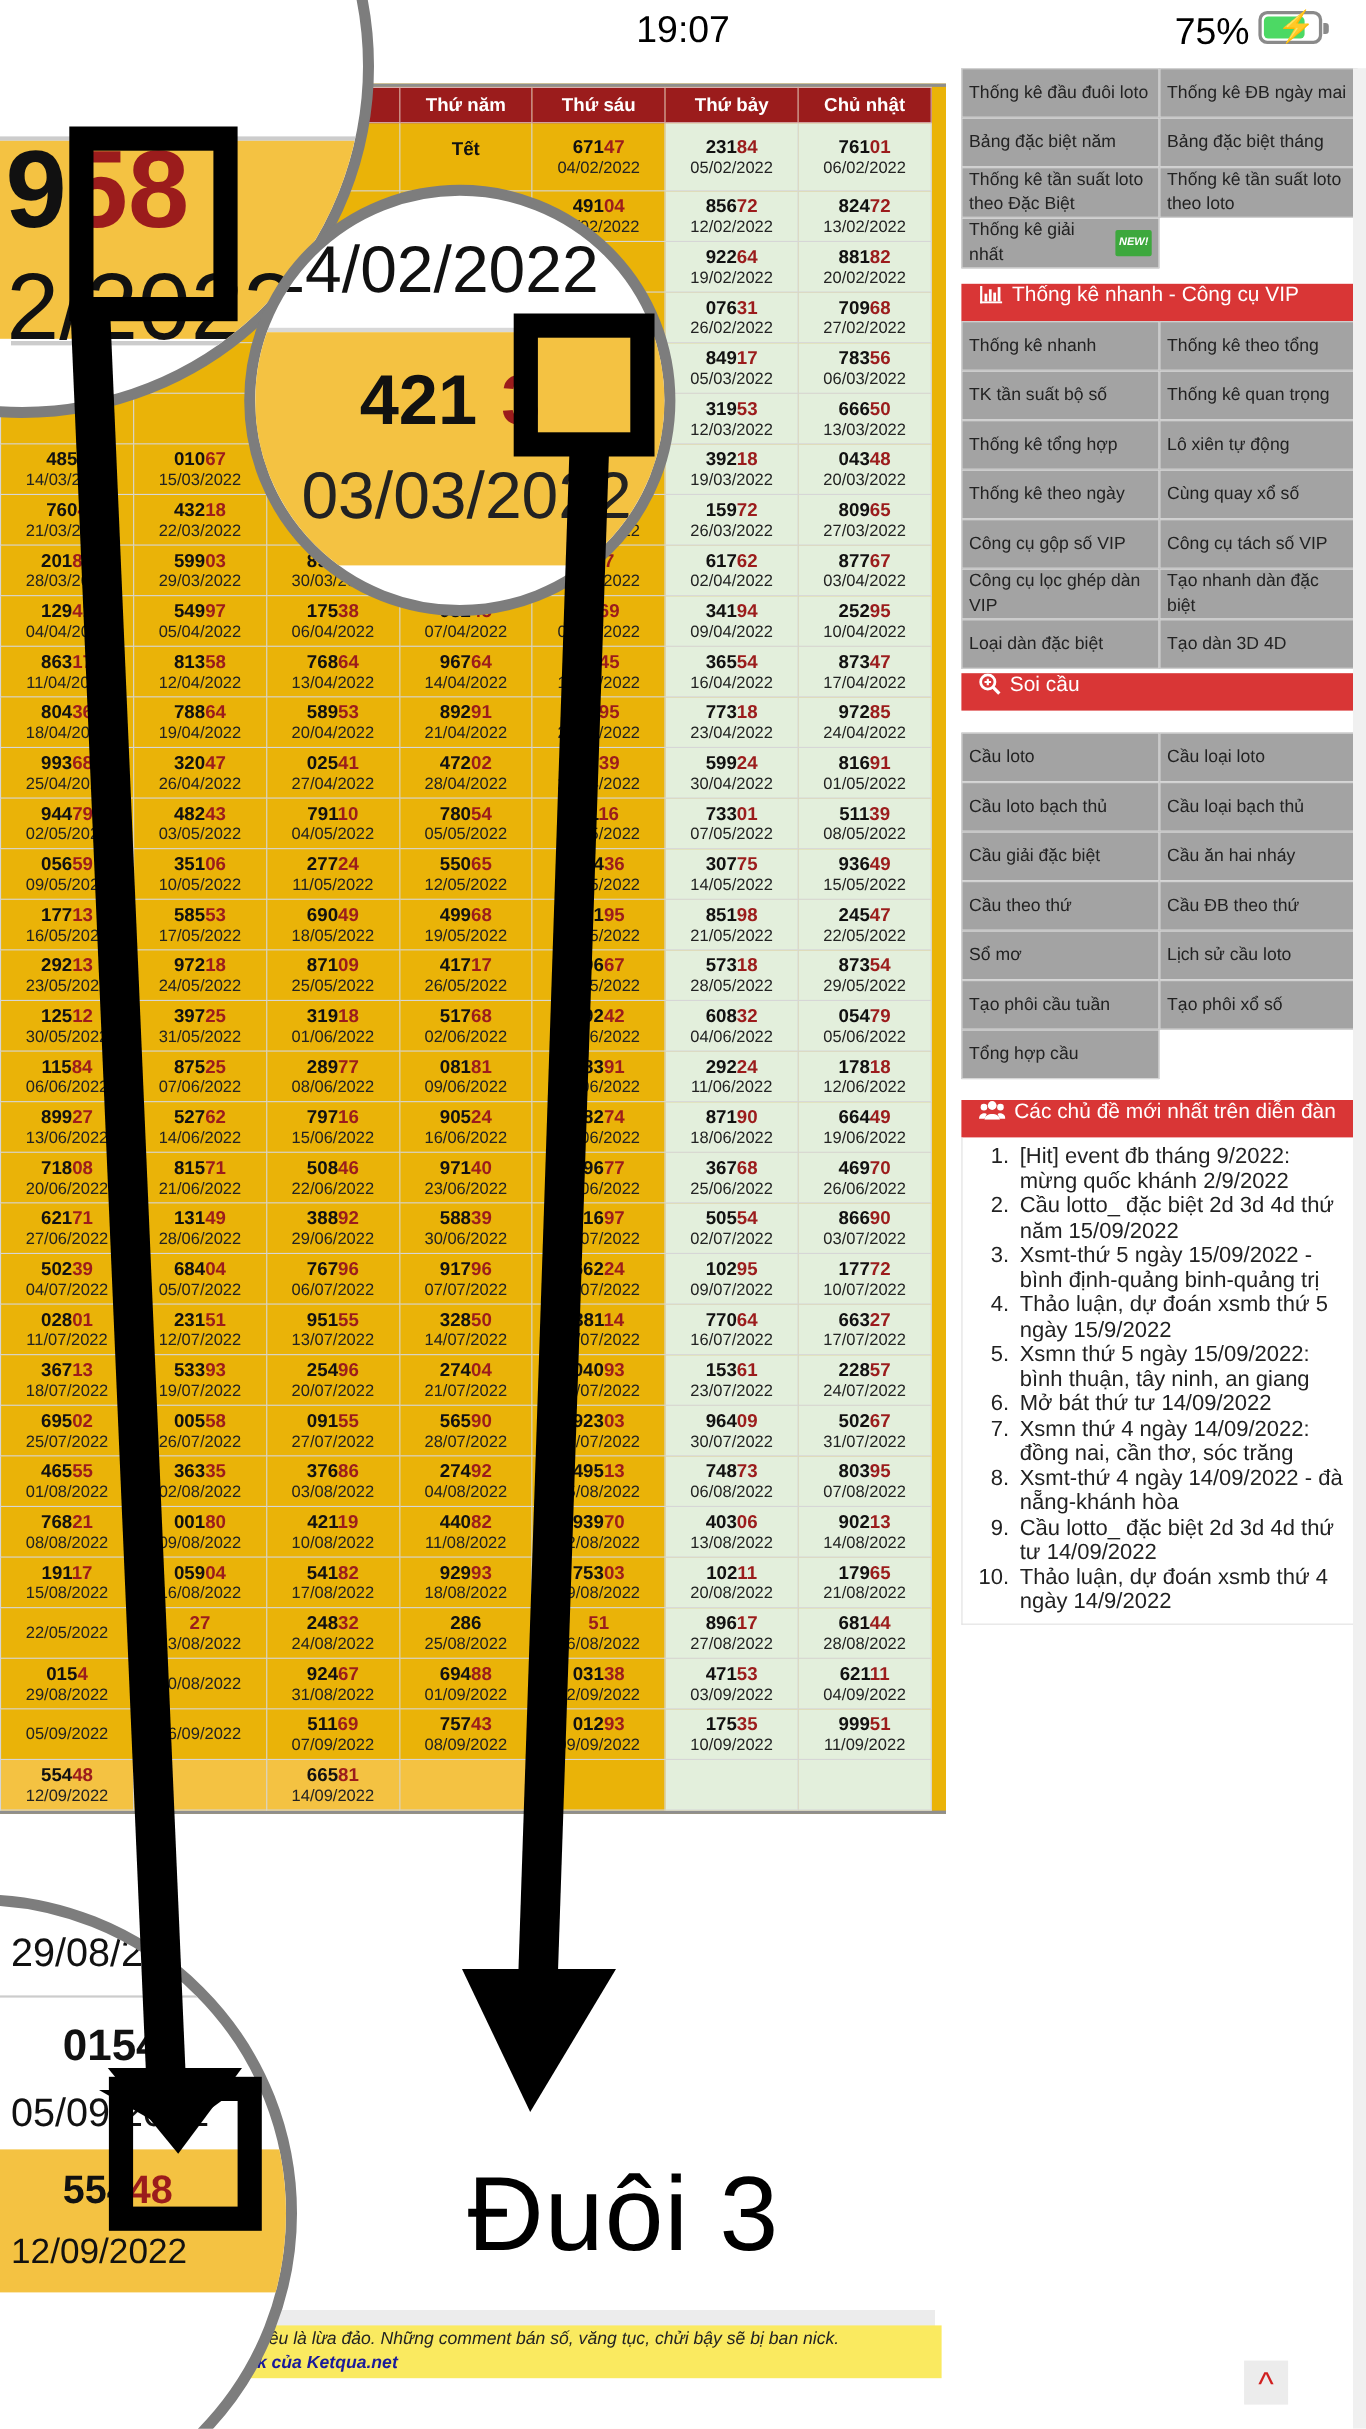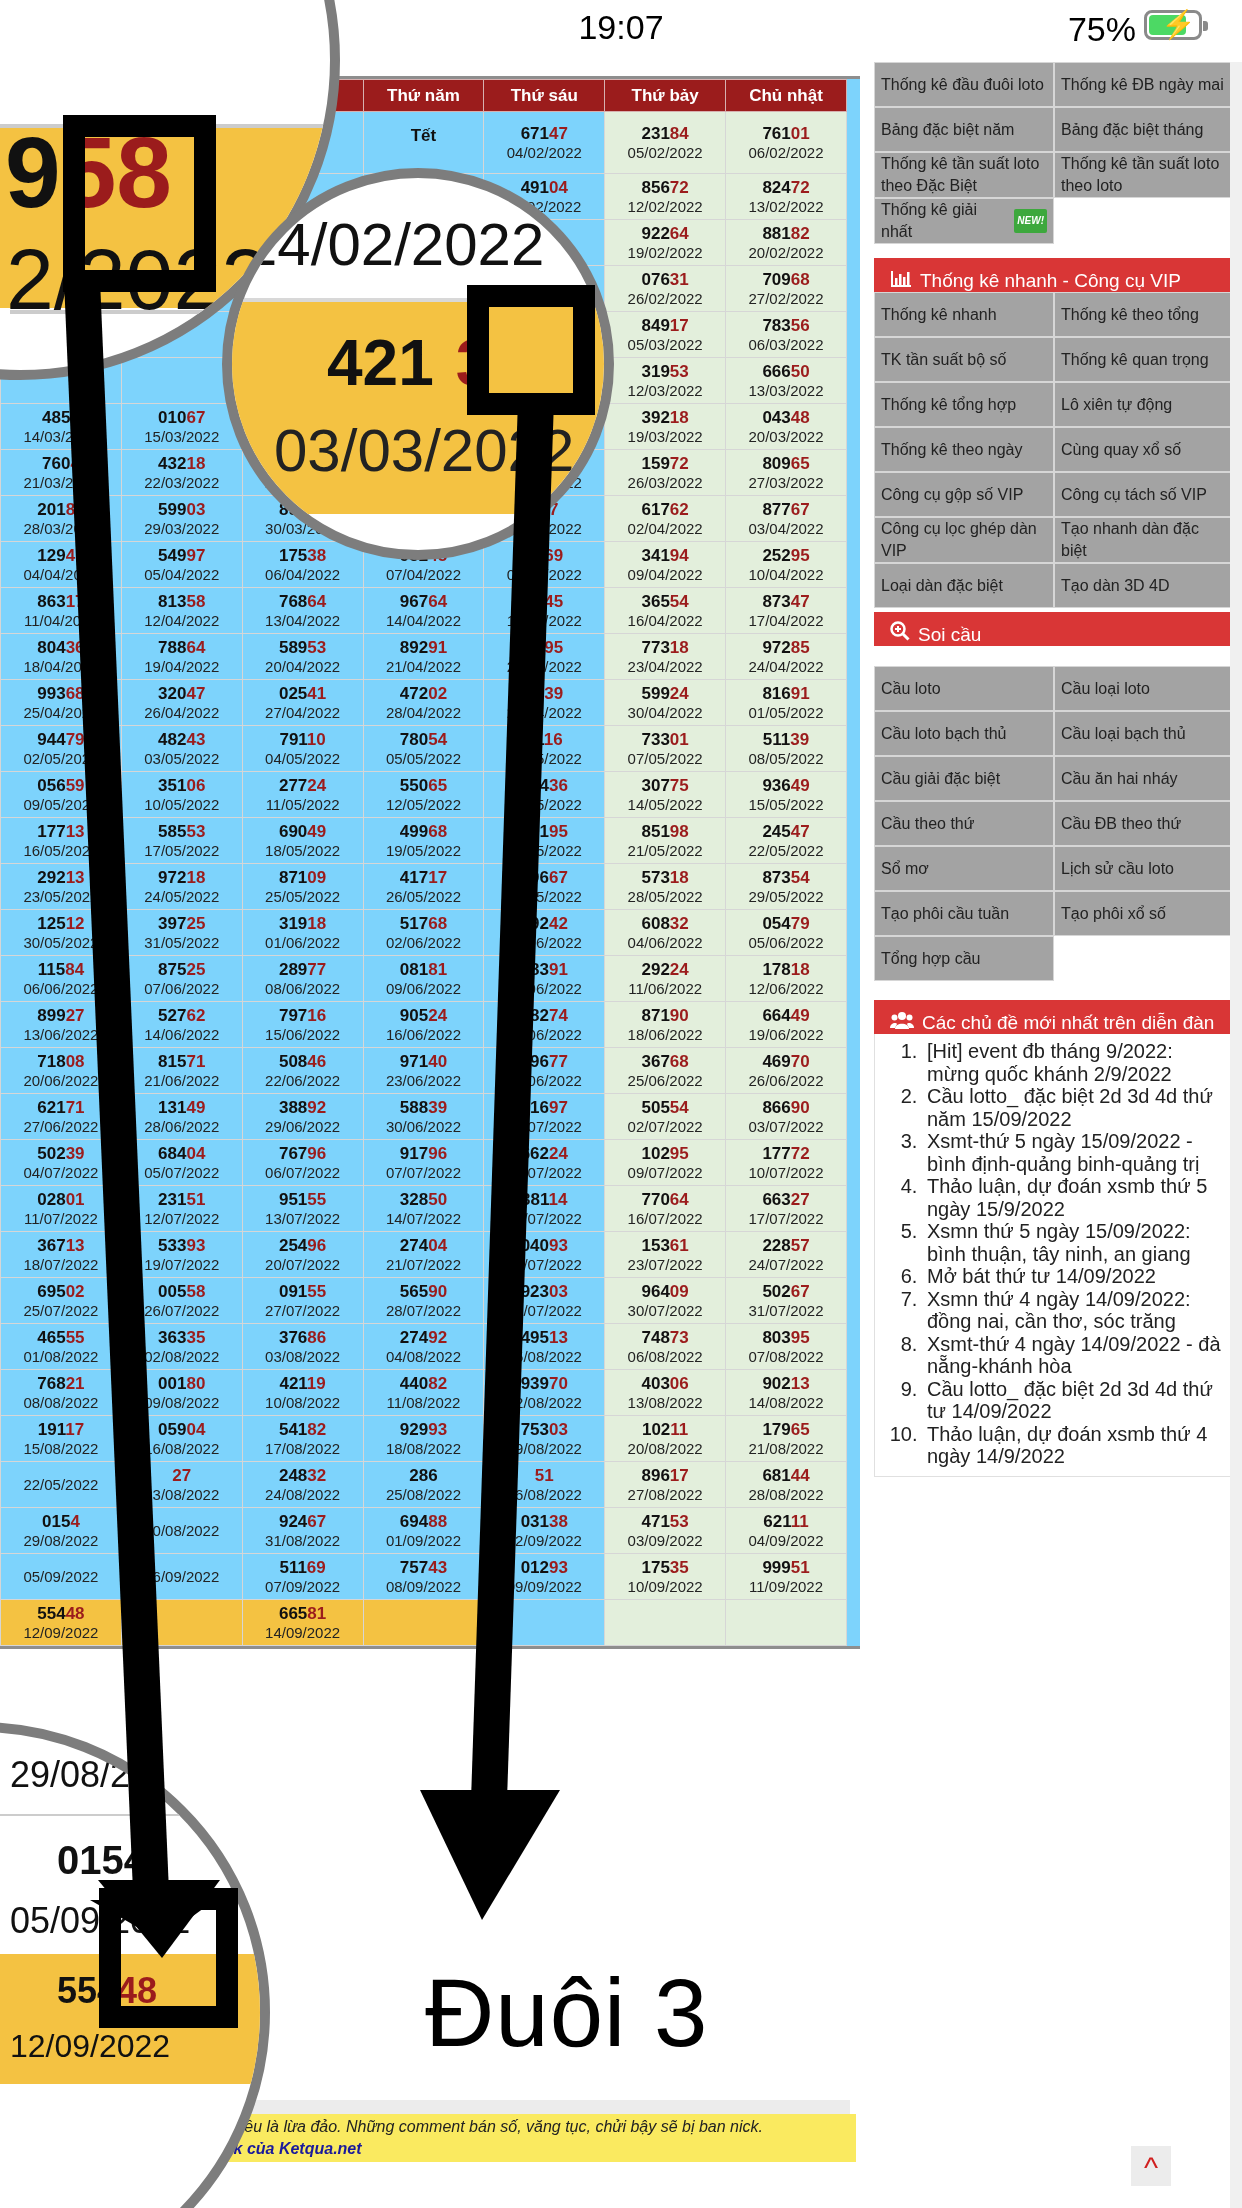--- a/index.html
+++ b/index.html
@@ -11,21 +11,21 @@
   .status-time { position: absolute; left: 0; width: 1242px; top: 8px; text-align: center; font-size: 34px; color: #000; }
   .status-battery { position: absolute; right: 40px; top: 10px; display: flex; align-items: flex-start; gap: 8px; }
   .battery-pct { font-size: 34px; color: #000; }
   .battery-icon { width: 58px; height: 30px; border: 3px solid #8a8a8a; border-radius: 8px; position: relative; background: #fff; }
   .battery-icon .fill { position: absolute; left: 2px; top: 2px; bottom: 2px; width: 72%; background: #4cd964; border-radius: 4px; }
   .battery-icon .bolt { position: absolute; left: 14px; top: -3px; font-size: 28px; line-height: 30px; color: #000; }
   .battery-icon .nub { position: absolute; right: -9px; top: 8px; width: 5px; height: 10px; background: #8a8a8a; border-radius: 0 3px 3px 0; }
 
   
   .main { position: absolute; left: 0; top: 62px; width: 860px; height: 2146px; background: #fff; }
-  .table-wrap { position: absolute; left: 0; top: 14px; width: 939px; border: 3px solid #8e8e8e; border-left: none; background: #7dd3fc; }
+  .table-wrap { position: absolute; left: 0; top: 14px; width: 939px; border: 3px solid #8e8e8e; border-left: none; background: #eab308; }
   table.db { border-collapse: collapse; table-layout: fixed; width: 847px; }
   table.db th { background: #9b1c1c; color: #fff; font-size: 17px; font-weight: bold; height: 32px; border: 1px solid #d7b0b0; }
   table.db td { height: 46px; text-align: center; vertical-align: middle; border: 1px solid #d6d6d6; font-size: 15px; line-height: 19px; }
   table.db td.weekend { background: #e3efdc; }
   table.db td.hl { background: #f4c242; }
   .num { font-weight: bold; font-size: 17px; color: #111; display: block; }
   .num .tail { color: #9b1c1c; }
   .date { font-size: 15px; color: #222; display: block; }
   .tet { font-weight: bold; font-size: 17px; display: block; margin-top: -14px; }
 
@@ -37,21 +37,21 @@
 
   
   .mag { position: absolute; border-radius: 50%; border: 10px solid #7d7d7d; overflow: hidden; background: #fff; }
   .mag .inner { position: absolute; left: 0; top: 0; width: 100%; height: 100%; }
 
   
   .sidebar { position: absolute; left: 860px; top: 62px; width: 382px; height: 2146px; background: #fff; }
   .sb-scroll { position: absolute; right: 0; top: 0; width: 12px; height: 2146px; background: #f0f0f0; }
   .sb-grid { position: absolute; left: 14px; width: 360px; display: grid; grid-template-columns: 180px 180px; }
   .sb-cell { border: 1px solid #d6d6d6; font-size: 16px; line-height: 22px; padding: 0 6px; display: flex; align-items: center; color: #222; min-height: 45px; background: #a3a3a3; }
-  .sb-header { position: absolute; left: 14px; width: 360px; height: 34px; background: #d93636; color: #fff; font-size: 19px; display: flex; align-items: flex-end; padding-left: 16px; gap: 8px; }
+  .sb-header { position: absolute; left: 14px; width: 360px; height: 34px; background: #d93636; color: #fff; font-size: 19px; display: flex; align-items: flex-start; padding-left: 16px; gap: 8px; }
   .new-badge { display: inline-block; background: #3da83d; color: #fff; font-size: 10px; font-weight: bold; padding: 1px 3px; border-radius: 2px; margin-left: 4px; font-style: italic; }
   .forum-list { position: absolute; left: 14px; top: 972px; width: 360px; border: 1px solid #e0e0e0; border-top: none; padding: 6px 6px 8px 30px; font-size: 20px; line-height: 22.5px; color: #222; }
   .forum-list ol { padding-left: 18px; }
   .forum-list li { padding-left: 4px; }
 
   
   .like-btn { position: absolute; left: 0; top: 2114px; width: 184px; height: 46px; background: #3b7be8; border-radius: 6px; color: #fff; display: flex; align-items: center; padding-left: 14px; gap: 10px; font-size: 24px; font-weight: bold; }
   .like-btn .count { font-weight: normal; font-size: 24px; }
   .notice { position: absolute; left: 200px; top: 2114px; width: 656px; height: 48px; background: #faea60; font-size: 16px; font-style: italic; color: #222; padding: 2px 6px; line-height: 22px; border-left: 8px solid #3b7be8; }
   .notice .link { color: #1a1a9b; font-weight: bold; display: block; }

